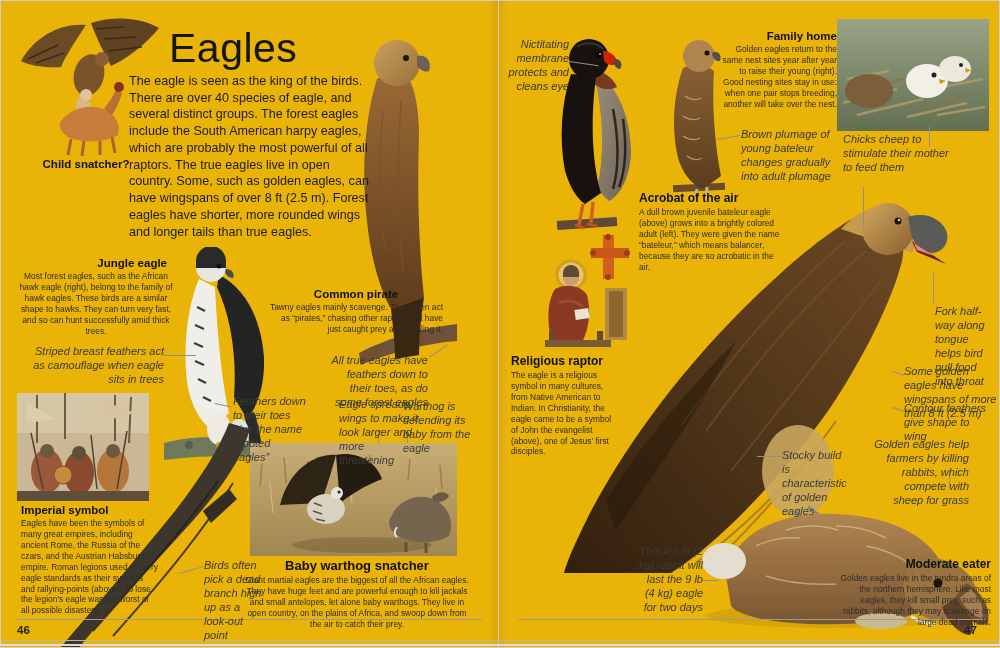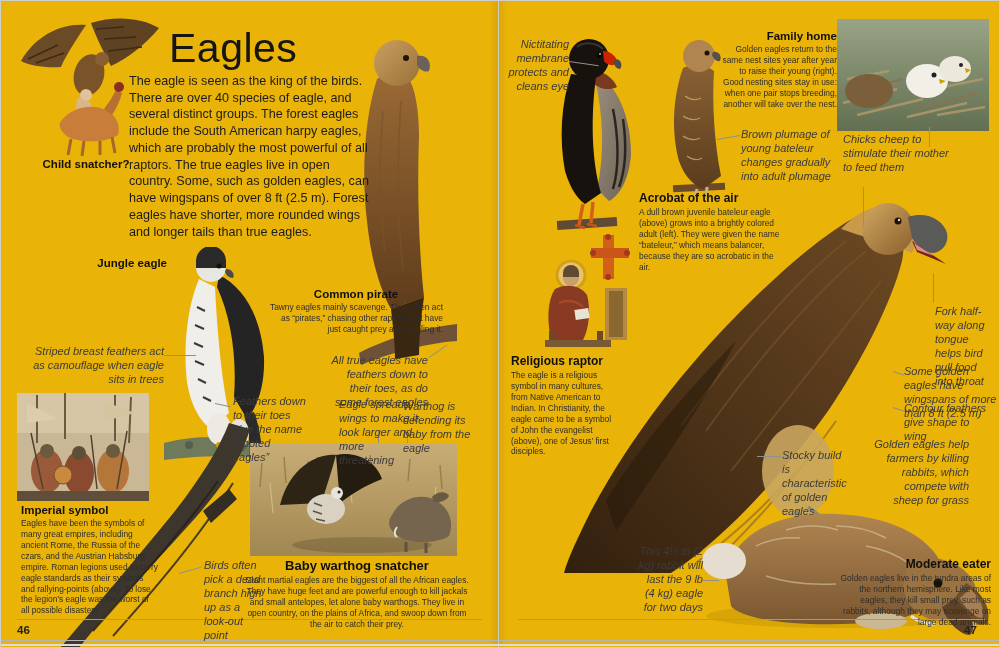--- a/index.html
+++ b/index.html
@@ -269,20 +269,21 @@
 
   <div class="abs title" style="left:168px;top:24px;">Eagles</div>
   <div class="abs intro" style="left:128px;top:72px;width:242px;">The eagle is seen as the king of the birds. There are over 40 species of eagle, and several distinct groups. The forest eagles include the South American harpy eagles, which are probably the most powerful of all raptors. The true eagles live in open country. Some, such as golden eagles, can have wingspans of over 8 ft (2.5 m). Forest eagles have shorter, more rounded wings and longer tails than true eagles.</div>
 
   <div class="abs t-c" style="left:22px;top:157px;width:126px;">
     <div class="heading">Child snatcher?</div>
   </div>
 
   <div class="abs t-c" style="left:18px;top:256px;width:154px;">
     <div class="heading t-r" style="padding-right:6px;">Jungle eagle</div>
+    <div class="body t-c">Most forest eagles, such as the African hawk eagle (right), belong to the family of hawk eagles. These birds are a similar shape to hawks. They can turn very fast, and so can hunt successfully amid thick trees.</div>
   </div>
 
   <div class="abs t-c" style="left:268px;top:287px;width:174px;">
     <div class="heading">Common pirate</div>
     <div class="body t-r">Tawny eagles mainly scavenge. They often act as “pirates,” chasing other raptors that have just caught prey and stealing it.</div>
   </div>
 
   <div class="abs ann t-r" style="left:25px;top:343px;width:138px;">Striped breast feathers act as camouflage when eagle sits in trees</div>
 
   <div class="abs ann t-r" style="left:322px;top:352px;width:105px;">All true eagles have feathers down to their toes, as do some forest eagles</div>

